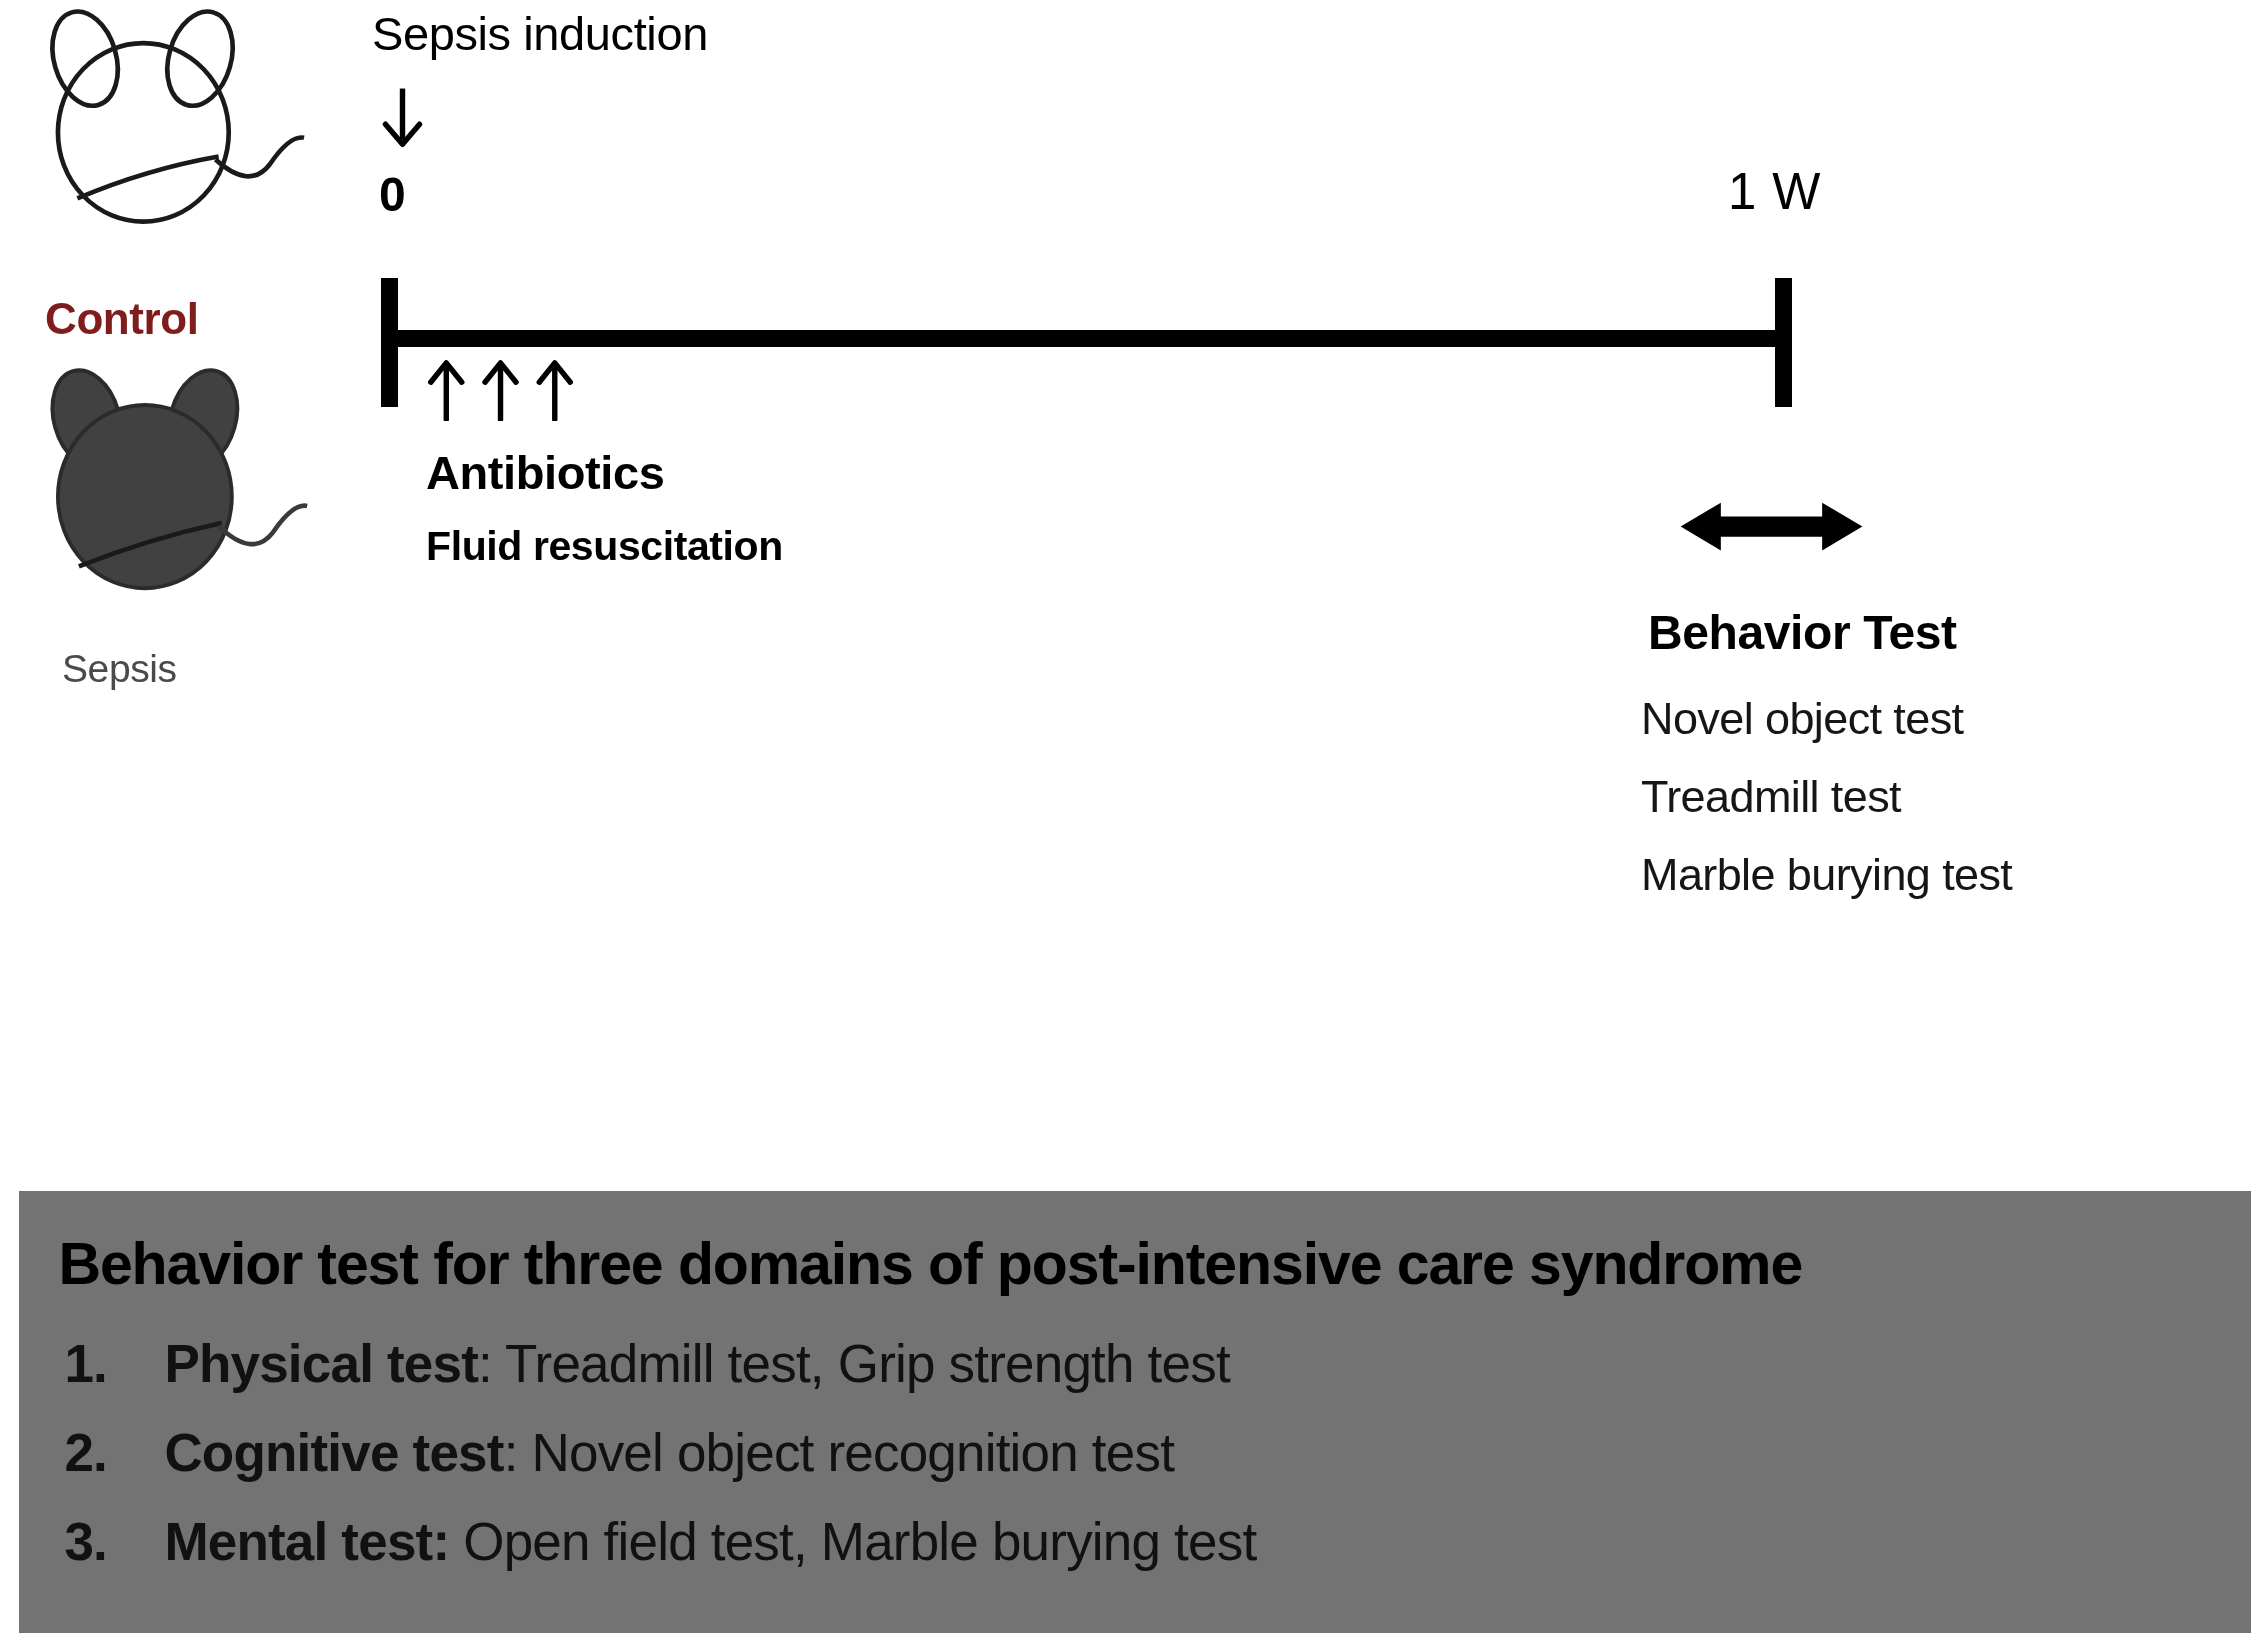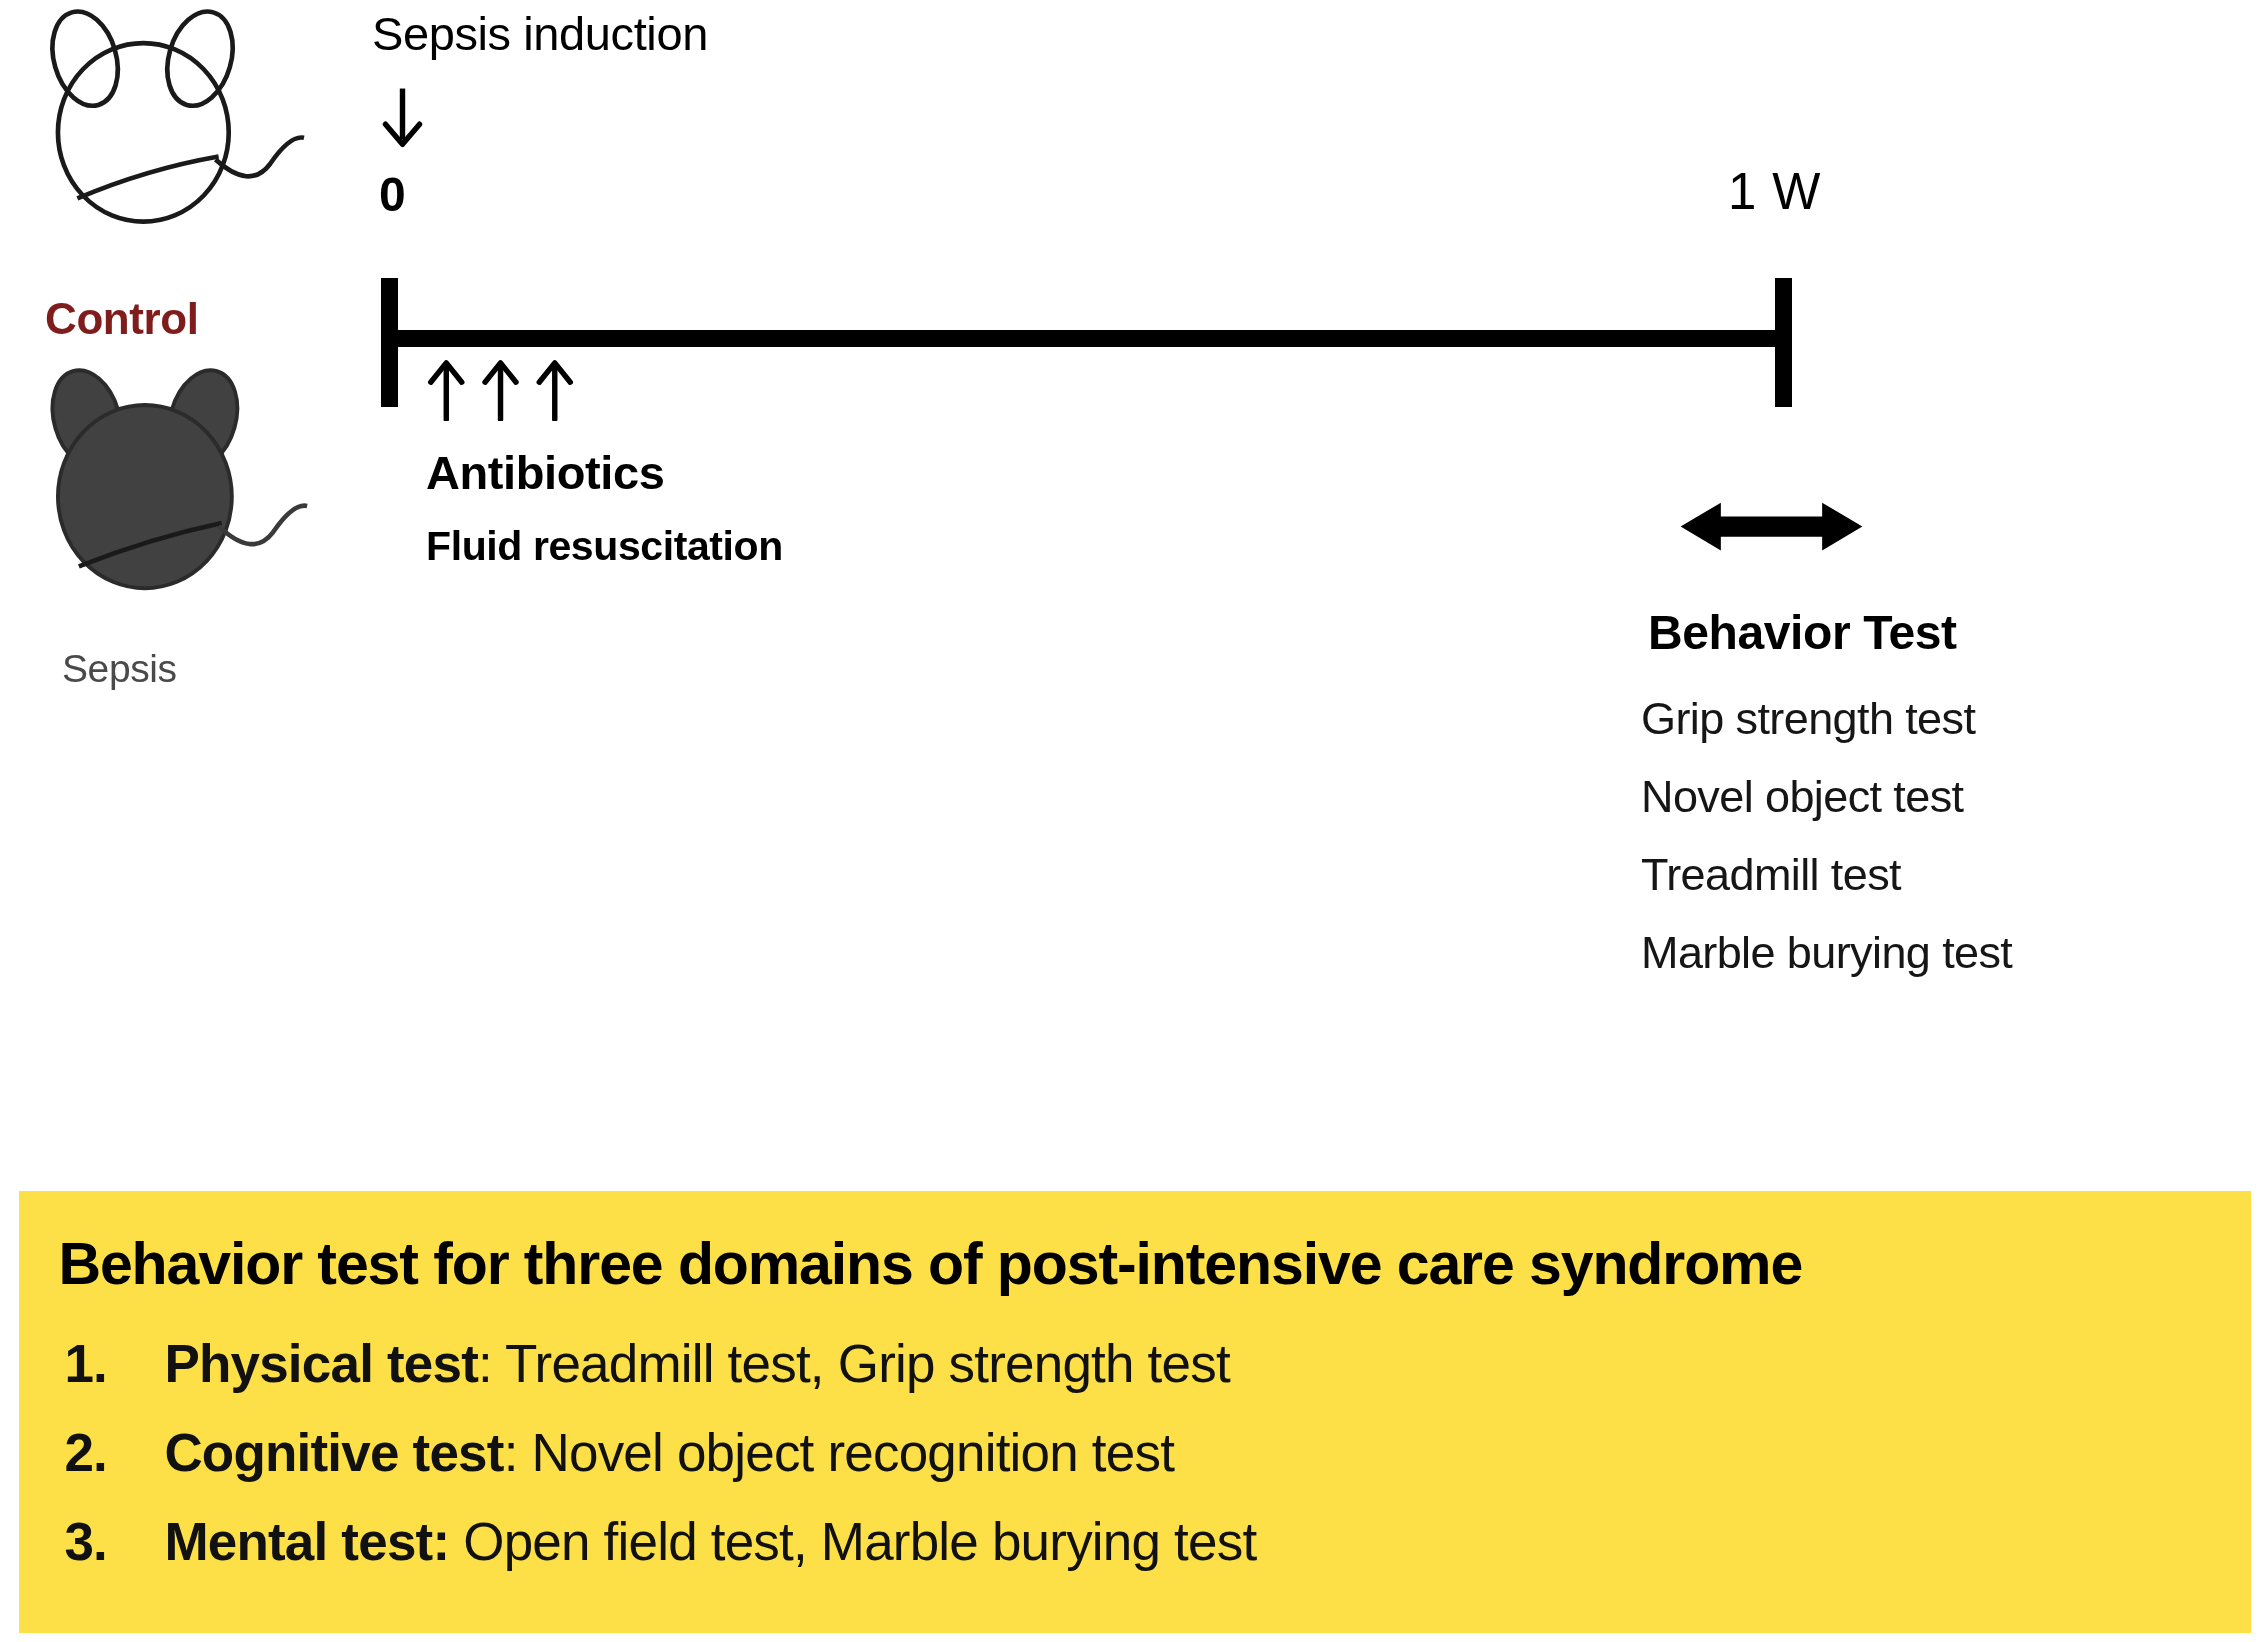--- a/index.html
+++ b/index.html
@@ -119,21 +119,21 @@
     letter-spacing: -0.6px;
     line-height: 1.0;
     margin-bottom: 33px;
     white-space: nowrap;
   }
 
   
   #summary-panel {
     left: 19.4px; top: 1191px;
     width: 2232px; height: 442px;
-    background: #fde047;
+    background: #737373;
     box-sizing: border-box;
   }
   #summary-title {
     position: absolute;
     left: 39px; top: 39px;
     font-size: 59px; font-weight: bold;
     letter-spacing: -1.1px;
     white-space: nowrap;
     color: #000000;
   }
@@ -228,21 +228,20 @@
 
 <div class="abs" id="behavior-test-arrow-icon">
   <svg width="183" height="58" viewBox="0 0 235 75">
     <path d="M 0 37 L 52 6 L 52 24 L 183 24 L 183 6 L 235 37 L 183 68 L 183 50 L 52 50 L 52 68 Z" fill="#000000"></path>
   </svg>
 </div>
 
 <div class="abs" id="behavior-test-title">Behavior Test</div>
 
 <ul class="abs" id="behavior-test-list">
-  <li>Grip strength test</li>
   <li>Novel object test</li>
   <li>Treadmill test</li>
   <li>Marble burying test</li>
 </ul>
 
 <div class="abs" id="summary-panel">
 
   <div id="summary-title">Behavior test for three domains of post-intensive care syndrome</div>
 
   <ul id="summary-list">

